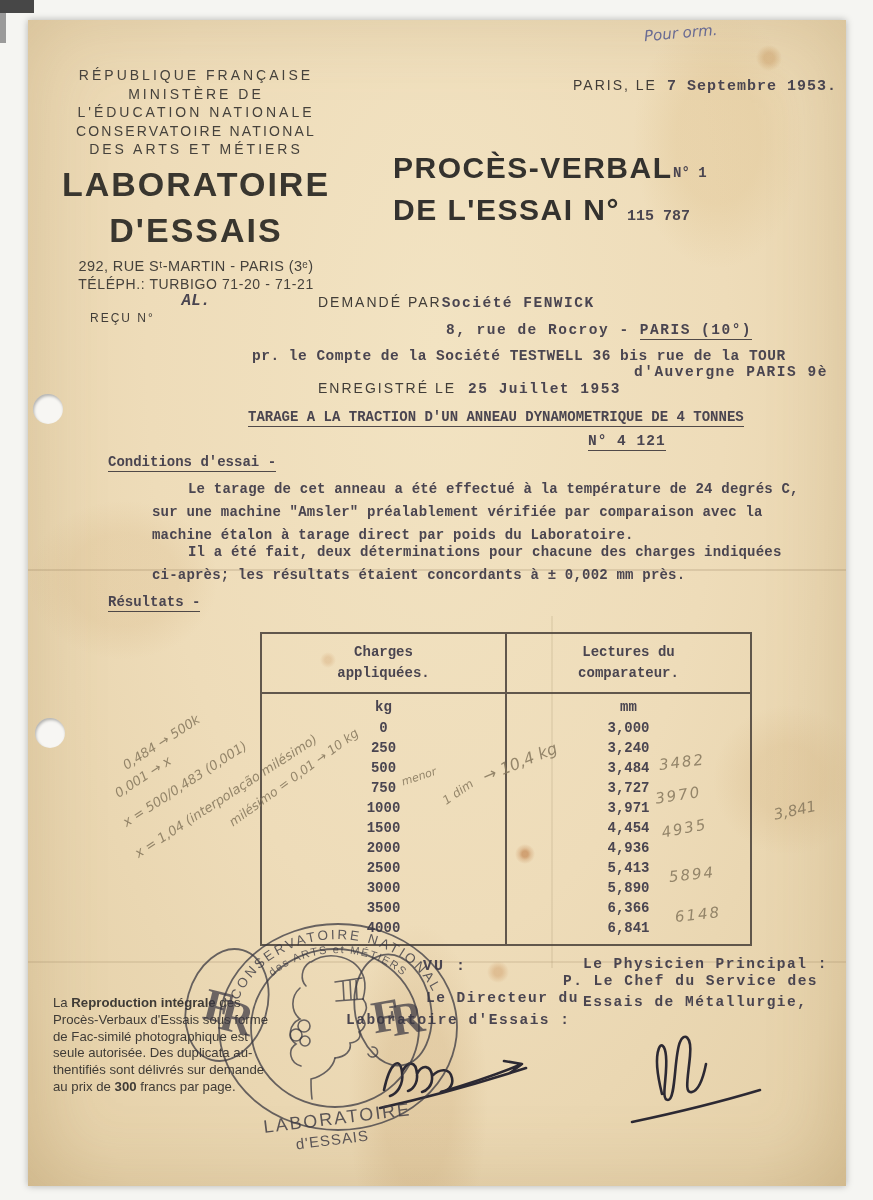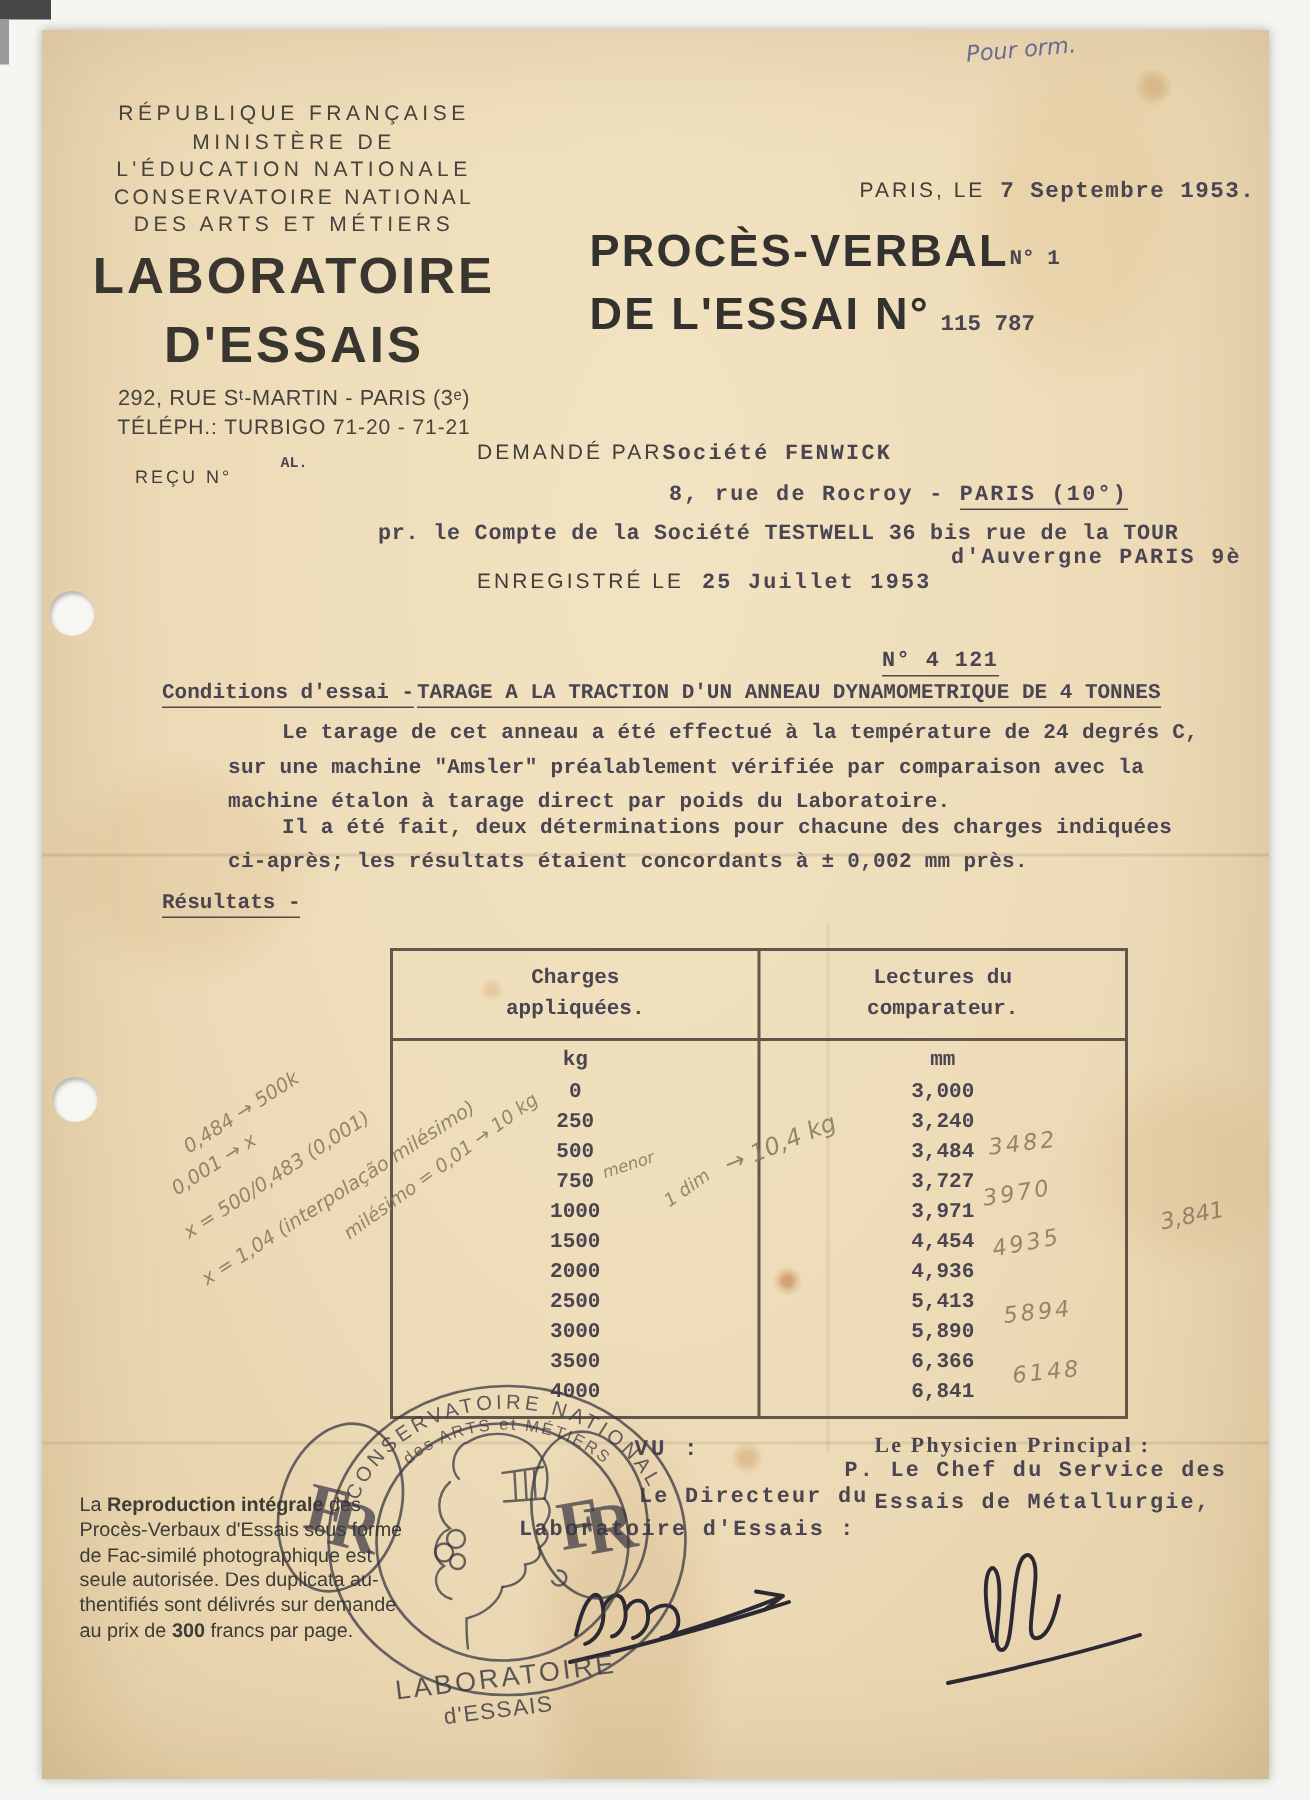--- a/index.html
+++ b/index.html
@@ -43,44 +43,44 @@
   .u{border-bottom:1.6px solid rgba(62,56,60,.9);padding-bottom:1px;}
   .pencil{font-family:"DejaVu Sans",sans-serif;font-style:italic;color:rgba(132,117,92,.85);white-space:nowrap;transform-origin:left top;}
 
   
   .letterhead{left:18px;top:46px;width:300px;text-align:center;}
   .lh-small{font-size:14px;letter-spacing:3px;line-height:18.5px;color:#46423c;}
   .lh-small4{letter-spacing:2.2px;}
   .lh-big{font-size:34px;font-weight:bold;letter-spacing:2px;line-height:42px;color:#39362f;margin-top:4px;}
   .lh-addr{font-size:14.5px;letter-spacing:0.4px;margin-top:7px;color:#46423c;}
   .lh-phone{font-size:14px;letter-spacing:0.6px;margin-top:2px;color:#46423c;}
-  .lh-al{font-size:10px;margin-top:12px;}
+  .lh-al{font-size:16px;margin-top:0;font-style:italic;}
   .recu{left:62px;top:291px;font-size:12px;letter-spacing:2px;}
 
   
-  .place{left:545px;top:57px;font-size:14px;letter-spacing:2px;margin-top:41px;}
+  .place{left:545px;top:57px;font-size:14px;letter-spacing:2px;}
   .place .typed{font-size:15px;letter-spacing:1px;margin-left:10px;}
   .pv1{left:365px;top:131px;font-size:30px;font-weight:bold;letter-spacing:1.5px;color:#34322e;}
   .pv1no{left:645px;top:145px;font-size:14px;}
   .pv2{left:365px;top:173px;font-size:30px;font-weight:bold;letter-spacing:1.5px;color:#34322e;}
   .pv2no{left:599px;top:188px;font-size:15px;}
 
   
   .r1{left:290px;top:273px;}
   .r1 .lbl{font-size:14px;letter-spacing:2px;}
   .r1 .typed{}
   .r2{left:418px;top:302px;}
   .r3{left:224px;top:328px;font-size:14.5px;letter-spacing:0.5px;}
   .r4{left:606px;top:344px;text-align:right;}
   .r5{left:290px;top:359px;}
   .r5 .lbl{font-size:14px;letter-spacing:2px;}
   .r5 .typed{margin-left:12px;}
 
   
-  .t1{left:250px;top:389px;font-size:14px;margin-top:45px;}
+  .t1{left:220px;top:389px;font-size:14px;}
   .t2{left:560px;top:413px;font-size:14.5px;letter-spacing:1px;}
   .cond{left:80px;top:434px;font-size:14px;}
   .para{font-size:14px;letter-spacing:0.2px;white-space:nowrap;}
   .p1a{left:160px;top:461px;}
   .p1b{left:124px;top:484px;}
   .p1c{left:124px;top:507px;}
   .p2a{left:160px;top:524px;}
   .p2b{left:124px;top:547px;}
   .res{left:80px;top:574px;font-size:14px;}
 
@@ -120,21 +120,21 @@
   .sig{z-index:3;}
   .sig1{left:348px;top:1008px;}
   .sig2{left:592px;top:996px;}
 
   
   .vu{left:395px;top:938px;font-size:15px;letter-spacing:2px;}
   .dir1{left:398px;top:970px;}
   .dir2{left:318px;top:992px;}
   .chef1{left:535px;top:953px;}
   .chef2{left:555px;top:974px;}
-  .chef3{left:555px;top:936px;font-family:Liberation Serif, serif;}
+  .chef3{left:555px;top:936px;}
 
   
   .fnote{left:25px;top:975px;width:262px;font-size:13.2px;line-height:16.8px;color:#3f3b36;}
   .fnote b{font-weight:bold;}
 </style>
 </head>
 <body>
 
 <div class="p scan-corner"></div>
 <div class="p scan-corner2"></div>

